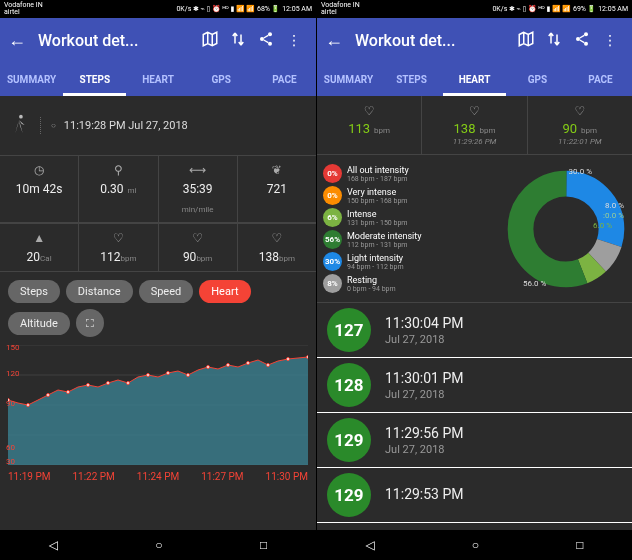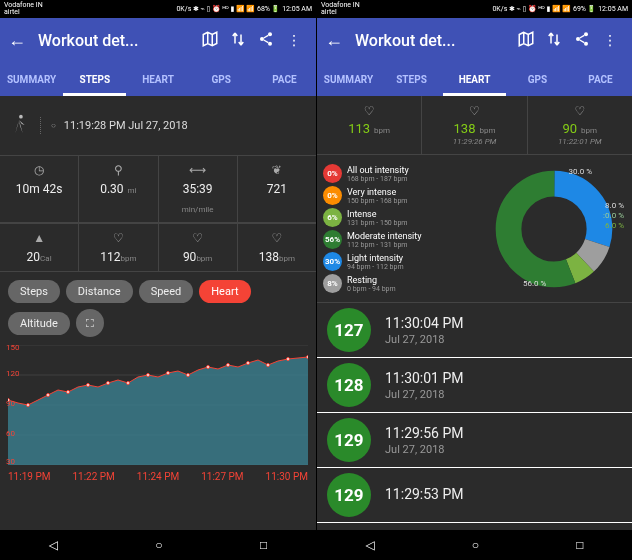--- a/index.html
+++ b/index.html
@@ -47,21 +47,21 @@
   .hr-cell .ic { font-size: 12px; color: #aaa; }
   .hr-cell .v { font-size: 13px; color: #84cc16; }
   .hr-cell .u { font-size: 8px; color: #888; }
   .hr-cell .t { font-size: 8px; color: #888; font-style: italic; }
   .zones-wrap { display: flex; padding: 6px 6px; border-bottom: 1px solid #444; }
   .zones { flex: 1; font-size: 8px; }
   .zone { display: flex; align-items: center; margin: 3px 0; }
   .zone .bullet { width: 19px; height: 19px; border-radius: 50%; color: #fff; font-size: 8px; display: flex; align-items: center; justify-content: center; margin-right: 5px; font-weight: 700; }
   .zone .txt .n { color: #fff; font-weight: 400; font-size: 9px; }
   .zone .txt .r { color: #999; font-size: 7px; }
-  .donut-wrap { width: 145px; position: relative; display: flex; align-items: center; justify-content: center; }
+  .donut-wrap { width: 145px; position: relative; display: flex; align-items: center; justify-content: flex-end; }
   .donut-label { position: absolute; font-size: 8px; color: #ddd; }
   .hr-list { }
   .hr-item { display: flex; align-items: center; padding: 5px 10px; border-bottom: 1px solid #ffffff; }
   .hr-item .bub { width: 44px; height: 44px; border-radius: 50%; background: #2a8a2a; color: #fff; display: flex; align-items: center; justify-content: center; font-size: 17px; font-weight: 700; margin-right: 14px; }
   .hr-item .tm { color: #eee; font-size: 14px; }
   .hr-item .dt { color: #999; font-size: 11px; margin-top: 2px; }
 </style>
 </head>
 <body>
 
@@ -174,21 +174,21 @@
             <circle cx="220" cy="20" r="1.5"></circle>
             <circle cx="240" cy="18" r="1.5"></circle>
             <circle cx="260" cy="20" r="1.5"></circle>
             <circle cx="280" cy="14" r="1.5"></circle>
             <circle cx="300" cy="12" r="1.5"></circle>
         </g>
       </svg>
       <span class="chart-ylabel" style="top:-2px">150</span>
       <span class="chart-ylabel" style="top:24px">120</span>
       <span class="chart-ylabel" style="top:54px">90</span>
-      <span class="chart-ylabel" style="top:84px">60</span>
+      <span class="chart-ylabel" style="top:98px">60</span>
       <span class="chart-ylabel" style="top:112px">30</span>
       <div class="chart-xlabels">
         <span>11:19 PM</span>
         <span>11:22 PM</span>
         <span>11:24 PM</span>
         <span>11:27 PM</span>
         <span>11:30 PM</span>
       </div>
     </div>
   </div>
@@ -295,21 +295,21 @@
       <div class="donut-wrap">
         <svg width="120" height="120" viewBox="0 0 42 42">
           <circle cx="21" cy="21" r="15.915" fill="none" stroke="#1e88e5" stroke-width="9" stroke-dasharray="30 70" stroke-dashoffset="25"></circle>
           <circle cx="21" cy="21" r="15.915" fill="none" stroke="#9e9e9e" stroke-width="9" stroke-dasharray="8 92" stroke-dashoffset="-5"></circle>
           <circle cx="21" cy="21" r="15.915" fill="none" stroke="#7cb342" stroke-width="9" stroke-dasharray="6 94" stroke-dashoffset="-13"></circle>
           <circle cx="21" cy="21" r="15.915" fill="none" stroke="#2e7d32" stroke-width="9" stroke-dasharray="56 44" stroke-dashoffset="-19"></circle>
         </svg>
         <span class="donut-label" style="top:6px; right:34px;">30.0 %</span>
         <span class="donut-label" style="top:40px; right:2px;">8.0 %</span>
         <span class="donut-label" style="top:50px; right:2px; color:#9c9;">:0.0 %</span>
-        <span class="donut-label" style="top:60px; right:2px; color:#7cb342;">6.0 %</span>
+        <span class="donut-label" style="top:60px; right:14px; color:#7cb342;">6.0 %</span>
         <span class="donut-label" style="bottom:8px; left:42px;">56.0 %</span>
       </div>
     </div>
     <div class="hr-list">
       <div class="hr-item">
           <div class="bub">127</div>
           <div>
             <div class="tm">11:30:04 PM</div>
             <div class="dt">Jul 27, 2018</div>
           </div>

